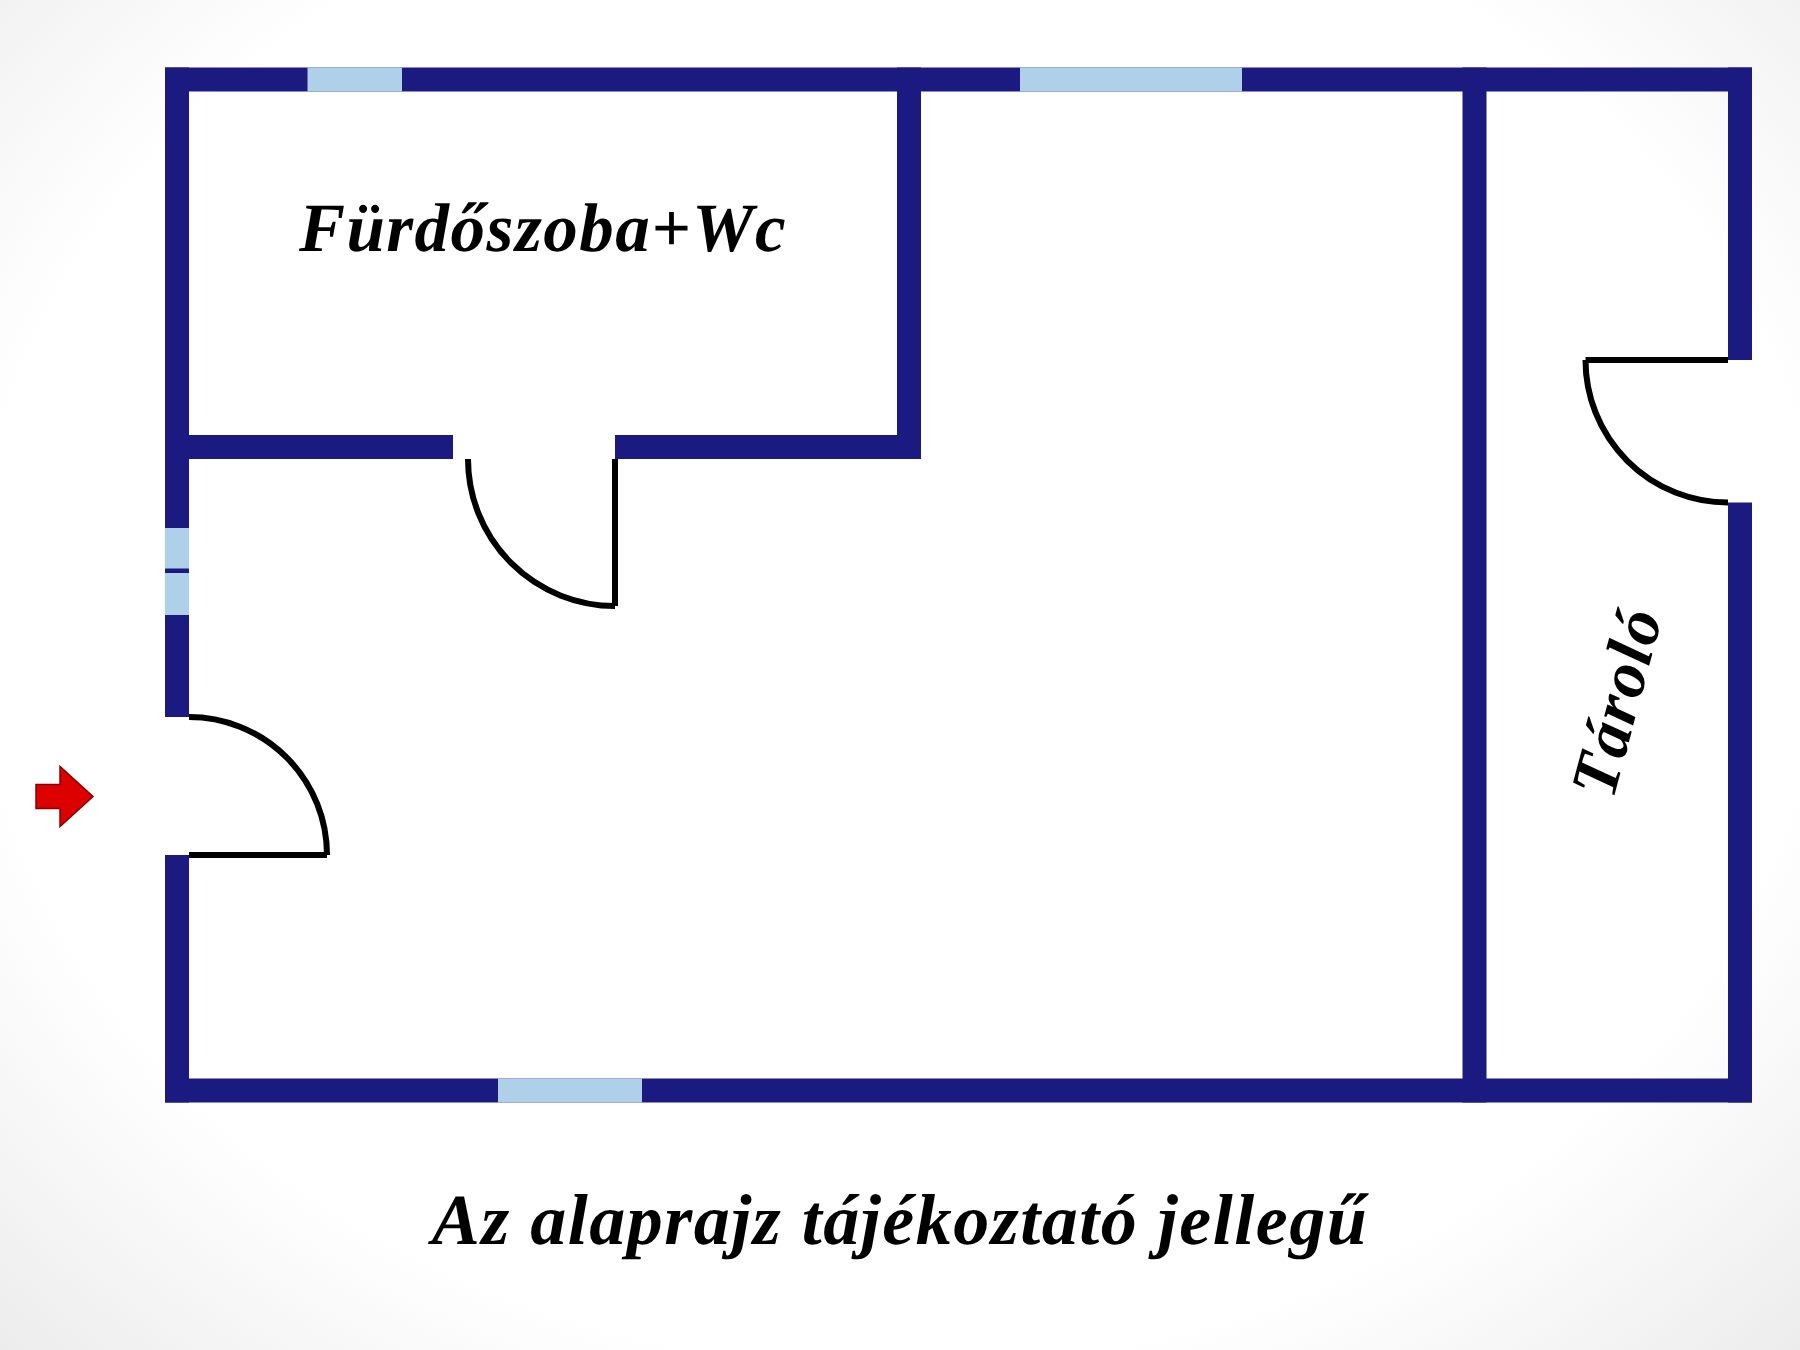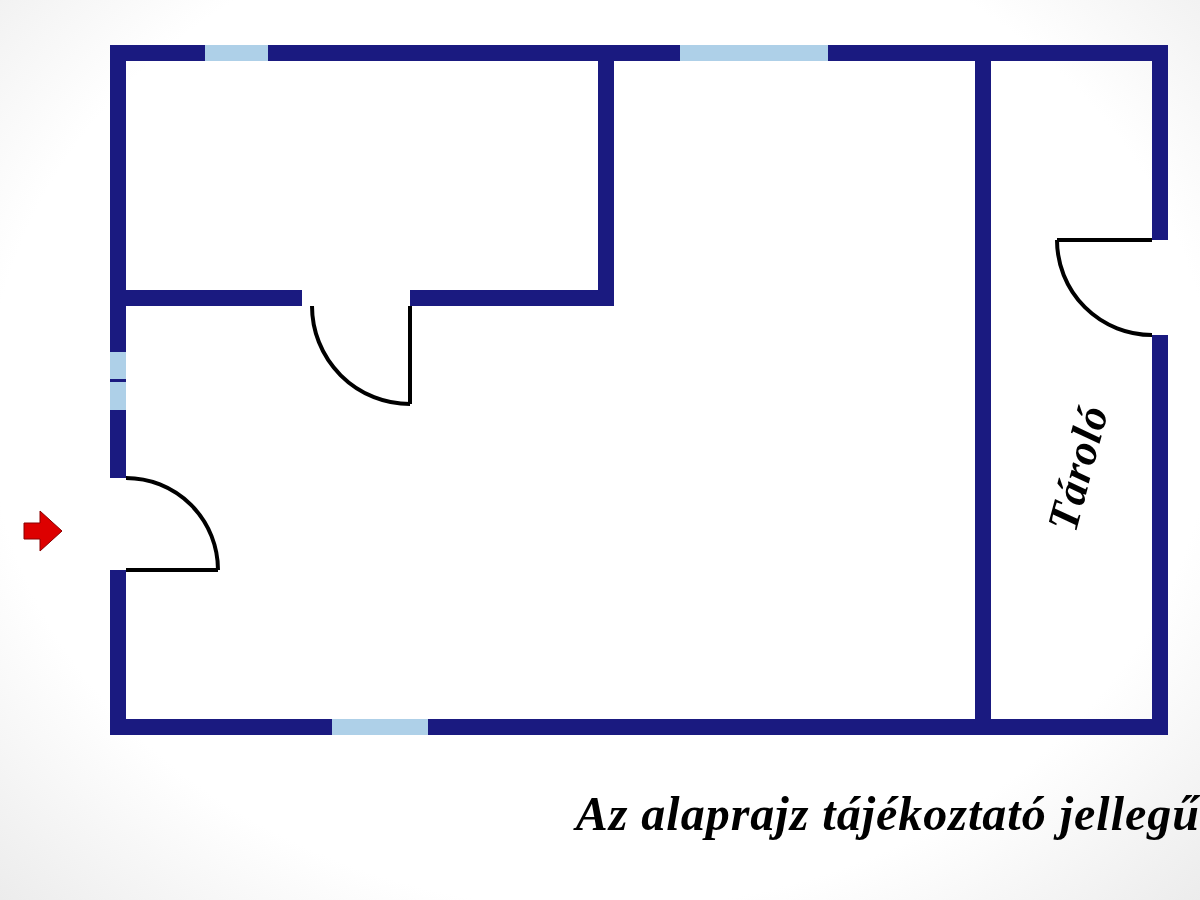--- a/index.html
+++ b/index.html
@@ -37,21 +37,21 @@
     white-space:nowrap;
     letter-spacing:1px;
   }
   .label-storage{
     transform:translate(-50%,-50%) rotate(-75deg);
     font-size:44px;
   }
   .caption{
     position:absolute;
     left:0;top:786px;width:1200px;
-    text-align:right;
+    text-align:center;
     color:var(--ink);
     font-weight:bold;
     font-style:italic;
     font-size:48px;
     letter-spacing:1px;
   }
   svg.overlay{
     position:absolute;left:0;top:0;
   }
   svg.overlay path.door{
@@ -90,19 +90,20 @@
 
     <path class="door" d="M 126 570 L 218 570"></path>
     <path class="door" d="M 126 478 A 92 92 0 0 1 218 570"></path>
 
     <path class="door" d="M 1152 240 L 1057 240"></path>
     <path class="door" d="M 1057 240 A 95 95 0 0 0 1152 335"></path>
 
     <polygon points="24,523 40,523 40,511 62,531 40,551 40,539 24,539" fill="#dd0000" stroke="#8a0000" stroke-width="1"></polygon>
   </svg>
 
+  <div class="room-label" style="left:126px;top:125px;width:472px;">Fürdőszoba+Wc</div>
 
 
   <div class="room-label label-storage" style="left:1078px;top:468px;">Tároló</div>
 
   <div class="caption">Az alaprajz tájékoztató jellegű</div>
 
 </div>
 
 </body></html>

